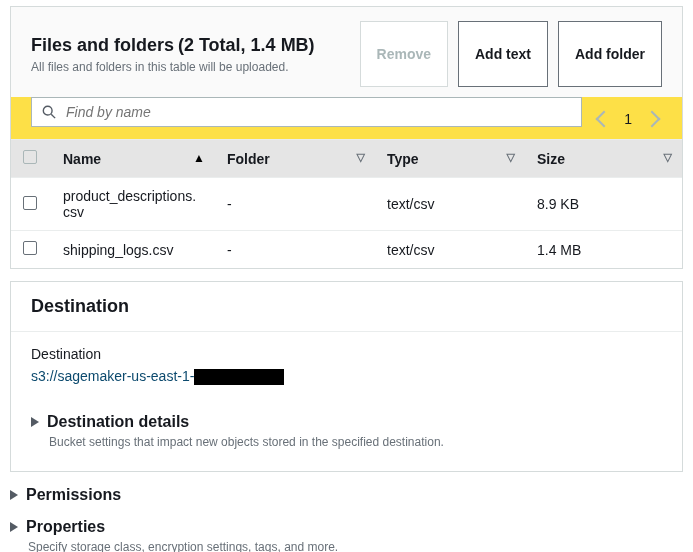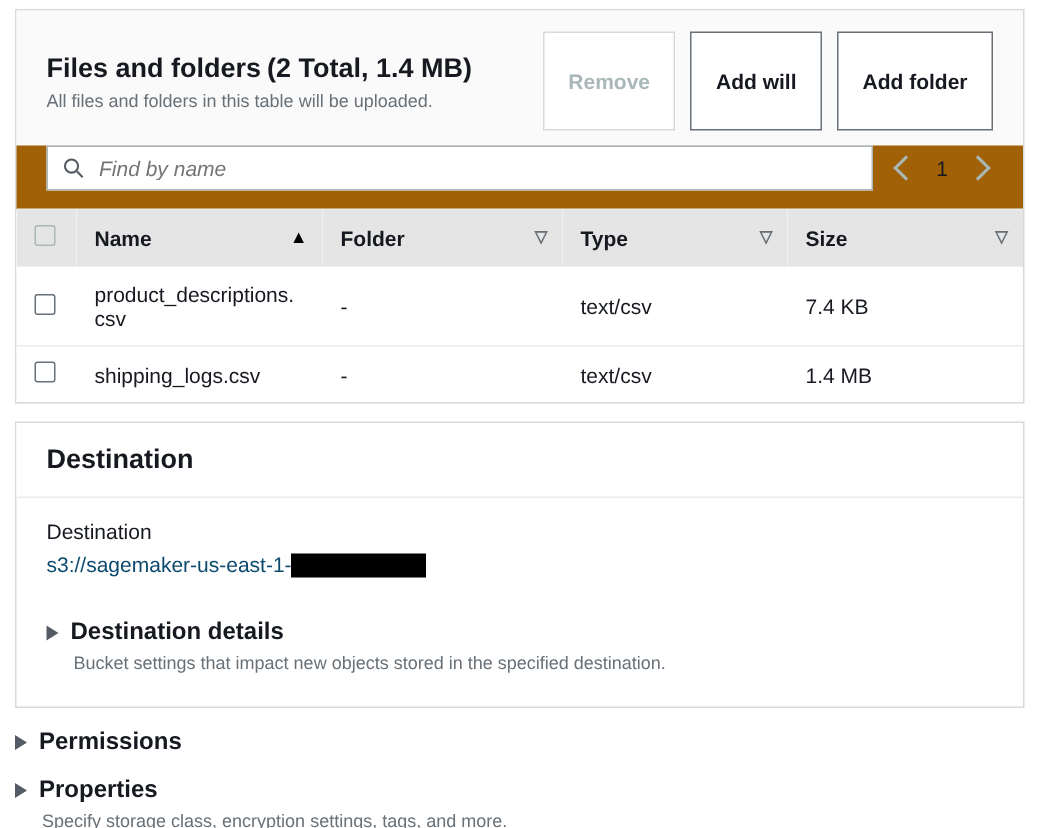--- a/index.html
+++ b/index.html
@@ -6,21 +6,21 @@
     body { font-family: "Amazon Ember", "Helvetica Neue", Arial, sans-serif; width: 693px; height: 552px; background: #fff; color: #16191f; font-size: 14px; }
 
     .panel { border: 1px solid #d5dbdb; background: #fafafa; margin: 6px 10px 0 10px; }
     .panel-header { display: flex; justify-content: space-between; align-items: center; padding: 14px 20px 10px 20px; background: #fafafa;}
     .panel-title { font-size: 18px; font-weight: 700; }
     .panel-sub { font-size: 12px; color: #687078; margin-top: 4px; }
     .btn-row { display: flex; gap: 10px; }
     .btn { border: 1px solid #687078; background: #fff; padding: 24px 16px; font-weight: 700; font-size: 14px; cursor: pointer; color: #16191f; }
     .btn[disabled] { border-color: #d5dbdb; color: #aab7b8; cursor: default; }
 
-    .search-row { display: flex; align-items: center; padding: 0 20px 12px 20px; gap: 12px; background: #a16207; border-bottom: 1px solid #eaeded;}
+    .search-row { display: flex; align-items: flex-end; padding: 0 20px 12px 20px; gap: 12px; background: #fde047; border-bottom: 1px solid #eaeded;}
     .search { flex: 1; display: flex; align-items: center; border: 1px solid #aab7b8; background: #fff; padding: 6px 10px; }
     .search svg { width: 14px; height: 14px; color: #545b64; }
     .search input { border: none; outline: none; flex: 1; margin-left: 10px; font-size: 14px; font-style: italic; color: #687078; background: transparent;}
     .paginator { display: flex; align-items: center; gap: 14px; padding: 0 4px; }
     .paginator .num { font-weight: 400; }
     .chev { width: 12px; height: 12px; border-right: 2px solid #aab7b8; border-bottom: 2px solid #aab7b8; display: inline-block; }
     .chev.left { transform: rotate(135deg); }
     .chev.right { transform: rotate(-45deg); }
 
     table { width: 100%; border-collapse: collapse; background: #fff; }
@@ -57,21 +57,21 @@
   <div class="panel-header">
     <div>
       <div>
         <span class="panel-title">Files and folders</span>
         <span class="panel-title muted">(2 Total, 1.4 MB)</span>
       </div>
       <div class="panel-sub">All files and folders in this table will be uploaded.</div>
     </div>
     <div class="btn-row">
       <button class="btn" disabled="">Remove</button>
-      <button class="btn">Add will</button>
+      <button class="btn">Add text</button>
       <button class="btn">Add folder</button>
     </div>
   </div>
 
   <div class="search-row">
     <div class="search">
       <svg viewBox="0 0 16 16">
           <circle cx="6.5" cy="6.5" r="5" fill="none" stroke="currentColor" stroke-width="1.6"></circle>
           <line x1="10.5" y1="10.5" x2="15" y2="15" stroke="currentColor" stroke-width="1.6"></line>
         </svg>
@@ -95,21 +95,21 @@
       </tr>
     </thead>
     <tbody>
       <tr>
         <td><span class="chk"></span></td>
         <td>
             <div style="width:140px;word-break:break-all">product_descriptions.csv</div>
           </td>
         <td>-</td>
         <td>text/csv</td>
-        <td>7.4 KB</td>
+        <td>8.9 KB</td>
       </tr>
       <tr>
         <td><span class="chk"></span></td>
         <td>shipping_logs.csv</td>
         <td>-</td>
         <td>text/csv</td>
         <td>1.4 MB</td>
       </tr>
     </tbody>
   </table>

